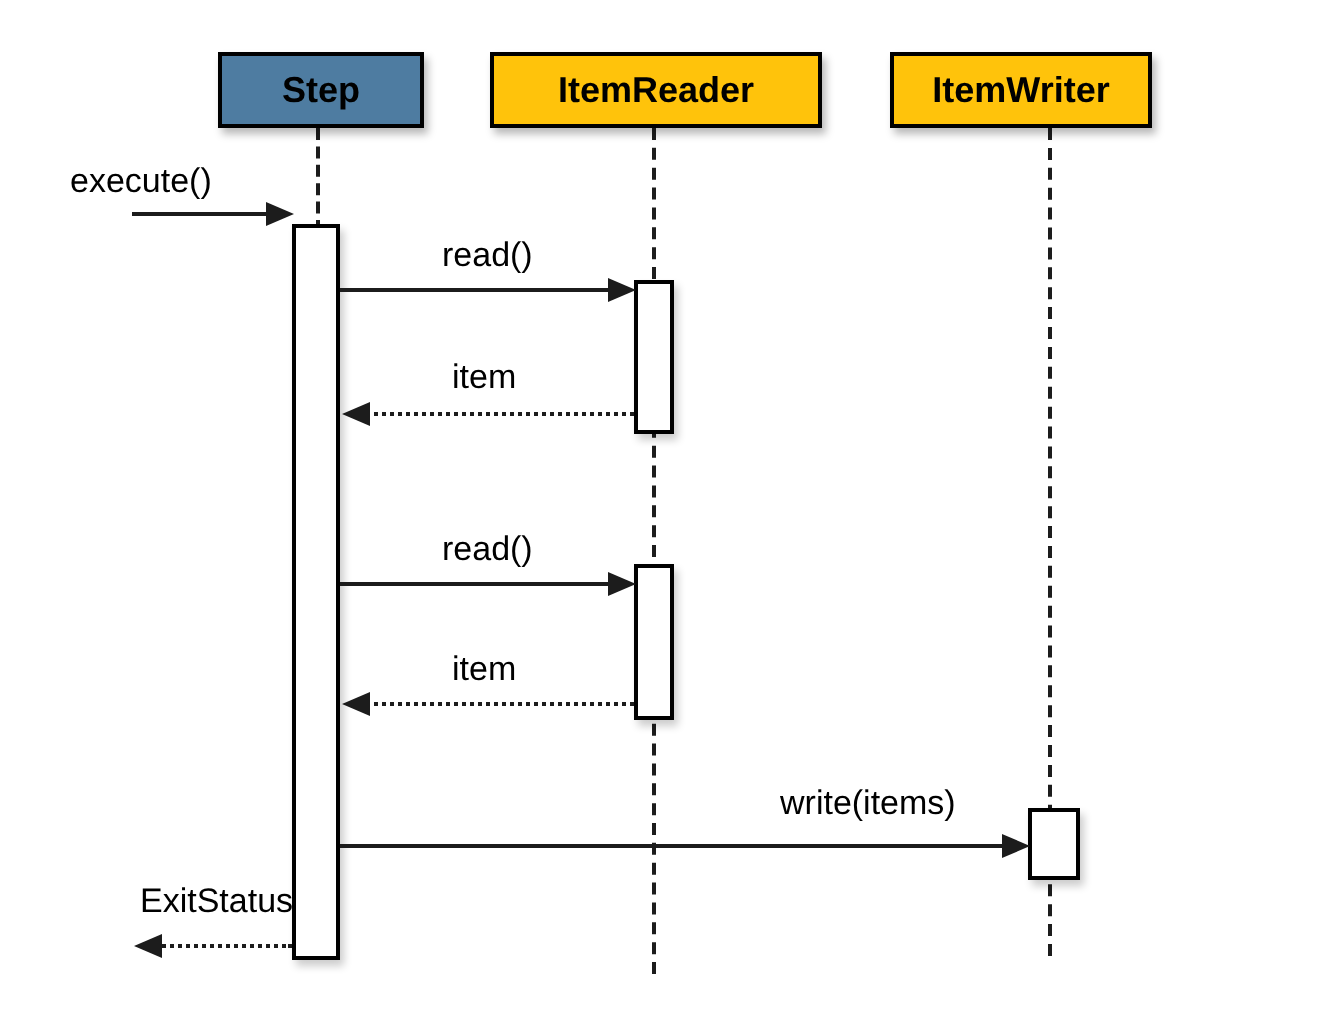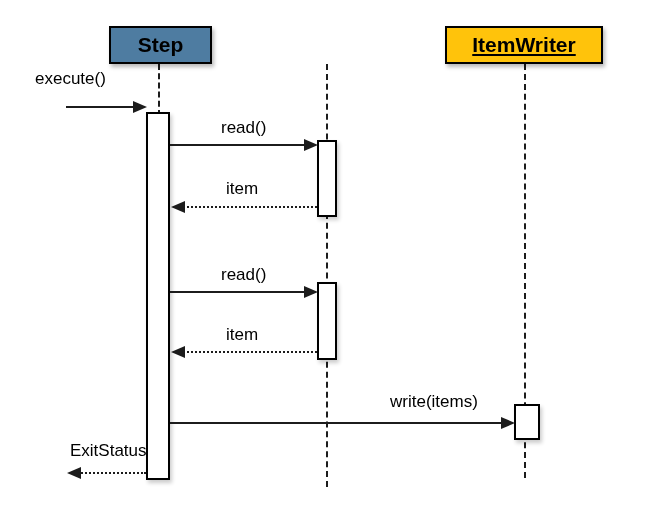--- a/index.html
+++ b/index.html
@@ -19,29 +19,29 @@
   
   .participant {
     position: absolute;
     top: 26px;
     height: 38px;
     box-sizing: border-box;
     border: 2px solid var(--border, #000000);
     display: flex;
     align-items: center;
     justify-content: center;
-    font-size: 21px;
+    font-size: 18px;
     font-weight: bold;
     color: #000;
     box-shadow: 2px 3px 4px rgba(0,0,0,0.28);
     z-index: 2;
   }
   #p-step   { left: 109px; width: 103px; background: var(--step-fill,   #4E7CA1); }
   #p-reader { left: 245px; width: 166px; background: var(--reader-fill, #FFC30B); }
-  #p-writer { left: 445px; width: 158px; background: var(--writer-fill, #FFC30B); text-decoration: underline; }
+  #p-writer { left: 445px; width: 131px; background: var(--writer-fill, #FFC30B); }
 
   
   .lifeline {
     position: absolute;
     width: 0;
     border-left: 2px dashed var(--line, #1c1c1c);
     z-index: 1;
   }
   #ll-step   { left: 158px; top: 64px; height: 52px;  }
   #ll-reader { left: 326px; top: 64px; height: 423px; }
@@ -94,34 +94,35 @@
   #ar-exit    { left: 68px;  width: 78px;  top: 467px; }
 
   
   .msg-label {
     position: absolute;
     font-size: 17px;
     color: #000;
     white-space: nowrap;
     z-index: 4;
   }
-  #lb-execute { left: 35px;  top: 69px;  }
+  #lb-execute { left: 35px;  top: 81px;  }
   #lb-read1   { left: 221px; top: 118px; }
   #lb-item1   { left: 226px; top: 179px; }
   #lb-read2   { left: 221px; top: 265px; }
   #lb-item2   { left: 226px; top: 325px; }
   #lb-write   { left: 390px; top: 392px; }
   #lb-exit    { left: 38px;  top: 441px; margin-left: 32px; }
 </style>
 </head>
 <body>
 
 <div class="canvas">
 
   <div class="participant" id="p-step">Step</div>
+  <div class="participant" id="p-reader">ItemReader</div>
   <div class="participant" id="p-writer">ItemWriter</div>
 
   <div class="lifeline" id="ll-step"></div>
   <div class="lifeline" id="ll-reader"></div>
   <div class="lifeline" id="ll-writer"></div>
 
   <div class="activation" id="act-step"></div>
   <div class="activation" id="act-reader1"></div>
   <div class="activation" id="act-reader2"></div>
   <div class="activation" id="act-writer"></div>

